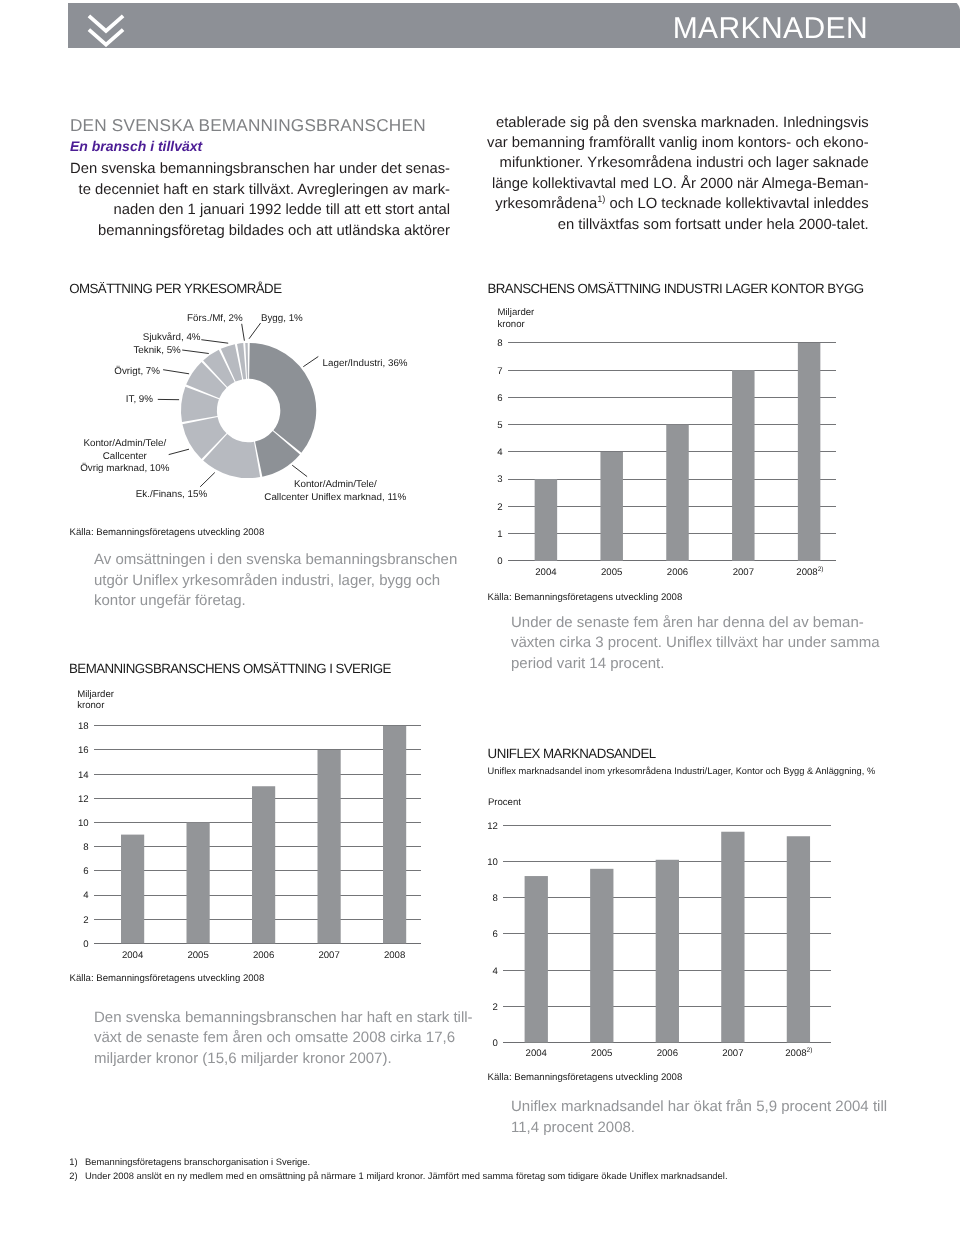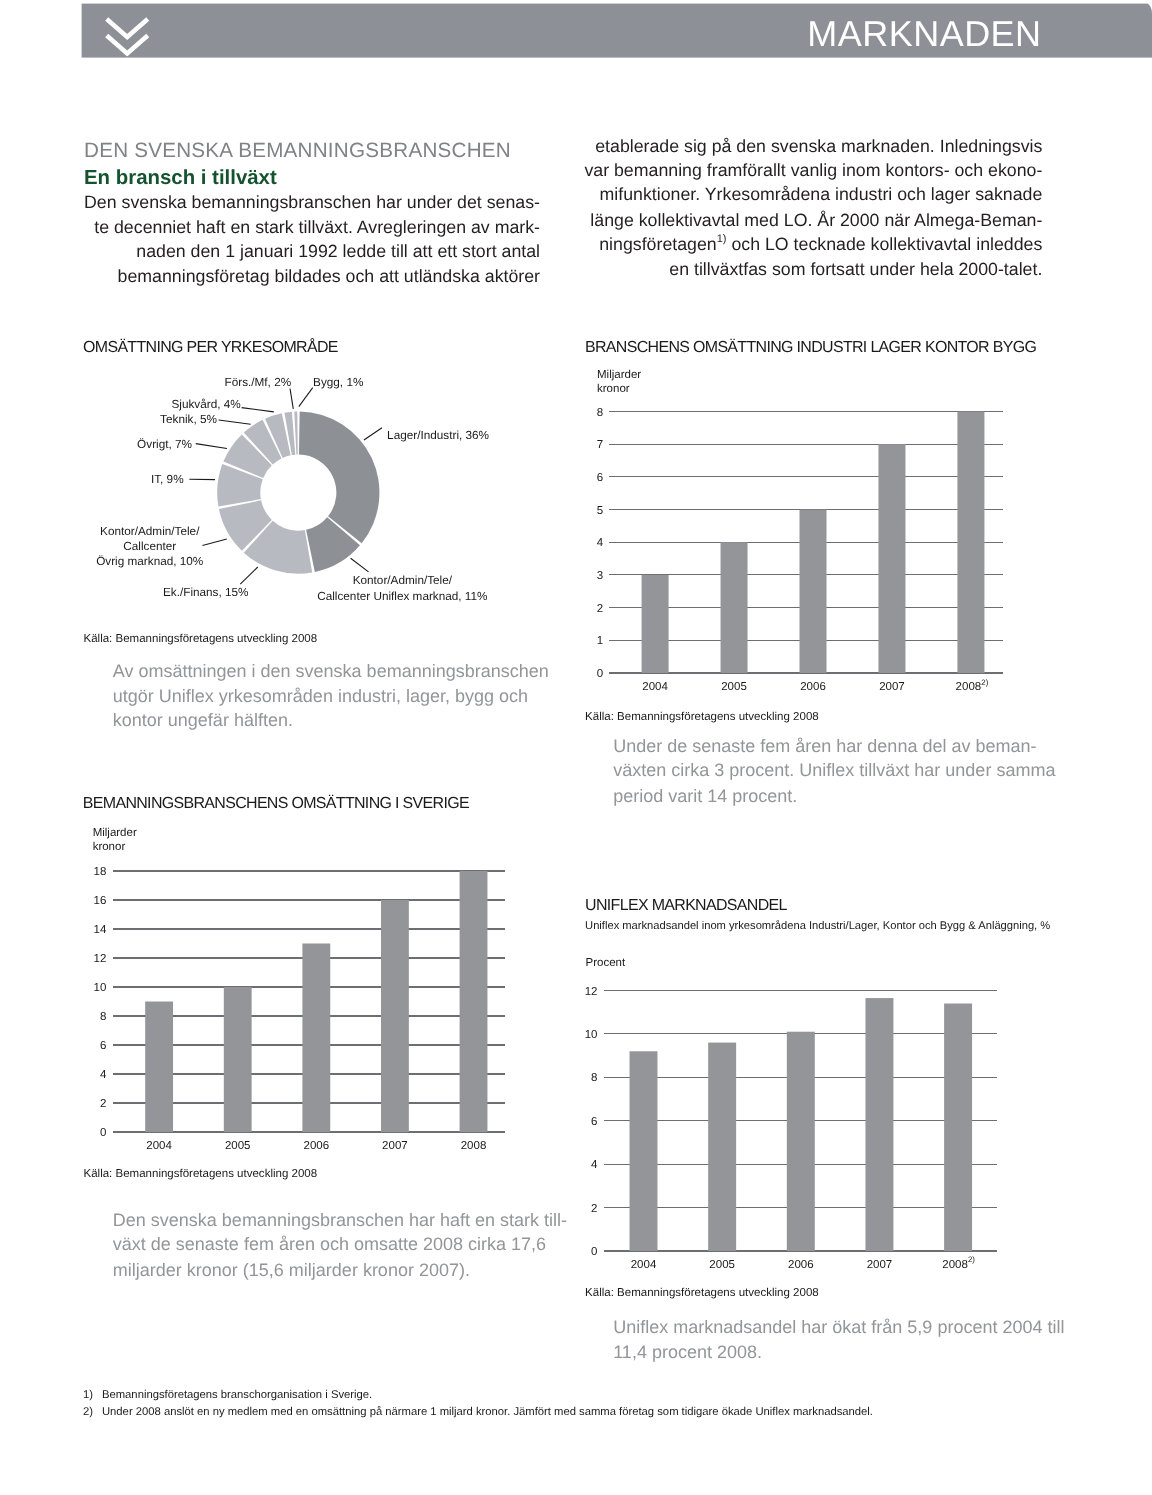--- a/index.html
+++ b/index.html
@@ -9,21 +9,21 @@
   svg text{-webkit-font-smoothing:antialiased;}
   svg{shape-rendering:auto;}
 
   
   #header-bar{left:68px;top:3px;width:892px;height:45px;background:#8d9096;}
   #header-title{position:absolute;right:92px;top:9px;font-size:30px;letter-spacing:.4px;color:#fff;font-weight:400;}
   #logo-icon{position:absolute;left:18.8px;top:10.6px;}
 
   
   .h1{font-size:17.2px;color:#808285;letter-spacing:.2px;font-weight:400;}
-  .h2{font-size:17px;color:#14532d;font-weight:700;}
+  .h2{font-size:14px;color:#4c1d95;font-weight:700;font-style:italic;}
   .body{font-size:14.8px;color:#231f20;line-height:20.35px;text-align:right;}
   .body>div{white-space:nowrap;}
   .bodygray{font-size:15px;color:#939598;line-height:20.7px;margin-left:24px;}
   .bodygray>div{white-space:nowrap;}
   .secthead{font-size:13.2px;font-weight:700;color:#231f20;letter-spacing:.1px;}
   .kalla{font-size:9.6px;color:#1a1a1a;white-space:nowrap;}
   sup{font-size:62%;vertical-align:super;line-height:0;}
 
   
   #intro-heading{left:70px;top:114.5px;}
@@ -76,21 +76,21 @@
     <div>Den svenska bemanningsbranschen har under det senas-</div>
     <div>te decenniet haft en stark tillväxt. Avregleringen av mark-</div>
     <div>naden den 1 januari 1992 ledde till att ett stort antal</div>
     <div>bemanningsföretag bildades och att utländska aktörer</div>
   </div>
   <div class="abs body" id="intro-col2">
     <div>etablerade sig på den svenska marknaden. Inledningsvis</div>
     <div>var bemanning framförallt vanlig inom kontors- och ekono-</div>
     <div>mifunktioner. Yrkesområdena industri och lager saknade</div>
     <div>länge kollektivavtal med LO. År 2000 när Almega-Beman-</div>
-    <div><span>ningsföretagen</span><sup>1)</sup><span> och LO tecknade kollektivavtal inleddes</span></div>
+    <div><span>yrkesområdena</span><sup>1)</sup><span> och LO tecknade kollektivavtal inleddes</span></div>
     <div>en tillväxtfas som fortsatt under hela 2000-talet.</div>
   </div>
 
   <div class="abs secthead" id="sec1-title">OMSÄTTNING PER YRKESOMRÅDE</div>
   <svg class="abs" id="pie-svg" width="420" height="230" viewBox="0 0 420 230" style="left:60px;top:300px;">
       <path d="M 189.72079908948834 42.909291989201634 A 67.6 67.6 0 0 1 241.3939598382401 152.72034822924 L 213.3569308708907 130.29859524951047 A 31.7 31.7 0 0 0 189.12558182155 78.80435733813154 Z" fill="#8d9196"></path>
       <path d="M 239.9651113835834 154.44752931112362 A 67.6 67.6 0 0 1 202.366182377076 176.68347393995788 L 195.05544351114364 141.5357414777613 A 31.7 31.7 0 0 0 212.68689394762714 131.10853075684346 Z" fill="#8d9196"></path>
       <path d="M 200.16428906461056 177.10350755350748 A 67.6 67.6 0 0 1 143.14800381741645 160.53874541810984 L 167.285972204321 133.96491464133257 A 31.7 31.7 0 0 0 194.02289886609697 141.7327099030501 Z" fill="#b7bac0"></path>
       <path d="M 141.51394906965749 159.00426587203634 A 67.6 67.6 0 0 1 122.41652606004213 124.266182377076 L 157.56425852223867 116.95544351114363 A 31.7 31.7 0 0 0 166.51970688621512 133.245343611591 Z" fill="#b7bac0"></path>
       <path d="M 121.99649244649252 122.06428906461059 A 67.6 67.6 0 0 1 125.34315536355372 86.6602934866954 L 158.9366571749209 99.32072934213379 A 31.7 31.7 0 0 0 157.3672900969499 115.92289886609699 Z" fill="#b7bac0"></path>
@@ -117,21 +117,21 @@
       <text x="100" y="73.5" text-anchor="end" font-size="9.8" fill="#1a1a1a" font-family="&quot;Liberation Sans&quot;, sans-serif"><tspan x="100">Övrigt, 7%</tspan></text>
       <text x="120.8" y="52.8" text-anchor="end" font-size="9.8" fill="#1a1a1a" font-family="&quot;Liberation Sans&quot;, sans-serif"><tspan x="120.8">Teknik, 5%</tspan></text>
       <text x="140.6" y="40" text-anchor="end" font-size="9.8" fill="#1a1a1a" font-family="&quot;Liberation Sans&quot;, sans-serif"><tspan x="140.6">Sjukvård, 4%</tspan></text>
       <text x="127.1" y="21.3" text-anchor="start" font-size="9.8" fill="#1a1a1a" font-family="&quot;Liberation Sans&quot;, sans-serif"><tspan x="127.1">Förs./Mf, 2%</tspan></text>
       <text x="200.9" y="21.3" text-anchor="start" font-size="9.8" fill="#1a1a1a" font-family="&quot;Liberation Sans&quot;, sans-serif"><tspan x="200.9">Bygg, 1%</tspan></text>
     </svg>
   <div class="abs kalla" id="sec1-source">Källa: Bemanningsföretagens utveckling 2008</div>
   <div class="abs bodygray" id="sec1-caption">
     <div>Av omsättningen i den svenska bemanningsbranschen</div>
     <div>utgör Uniflex yrkesområden industri, lager, bygg och</div>
-    <div>kontor ungefär hälften.</div>
+    <div>kontor ungefär företag.</div>
   </div>
 
   <div class="abs secthead" id="sec2-title">BRANSCHENS OMSÄTTNING INDUSTRI LAGER KONTOR BYGG</div>
   <svg class="abs" id="bar2-svg" width="400" height="300" viewBox="0 0 400 300" style="left:480px;top:300px;">
       <line x1="27.9" x2="355.8" y1="260.8" y2="260.8" stroke="#6d6e71" stroke-width="1.25" shape-rendering="crispEdges"></line>
       <text x="22.7" y="264.2" text-anchor="end" font-size="9.6" fill="#1a1a1a" font-family="&quot;Liberation Sans&quot;, sans-serif">0</text>
       <line x1="27.9" x2="355.8" y1="233.5625" y2="233.5625" stroke="#6d6e71" stroke-width="0.95" shape-rendering="crispEdges"></line>
       <text x="22.7" y="236.9625" text-anchor="end" font-size="9.6" fill="#1a1a1a" font-family="&quot;Liberation Sans&quot;, sans-serif">1</text>
       <line x1="27.9" x2="355.8" y1="206.32500000000002" y2="206.32500000000002" stroke="#6d6e71" stroke-width="0.95" shape-rendering="crispEdges"></line>
       <text x="22.7" y="209.72500000000002" text-anchor="end" font-size="9.6" fill="#1a1a1a" font-family="&quot;Liberation Sans&quot;, sans-serif">2</text>

